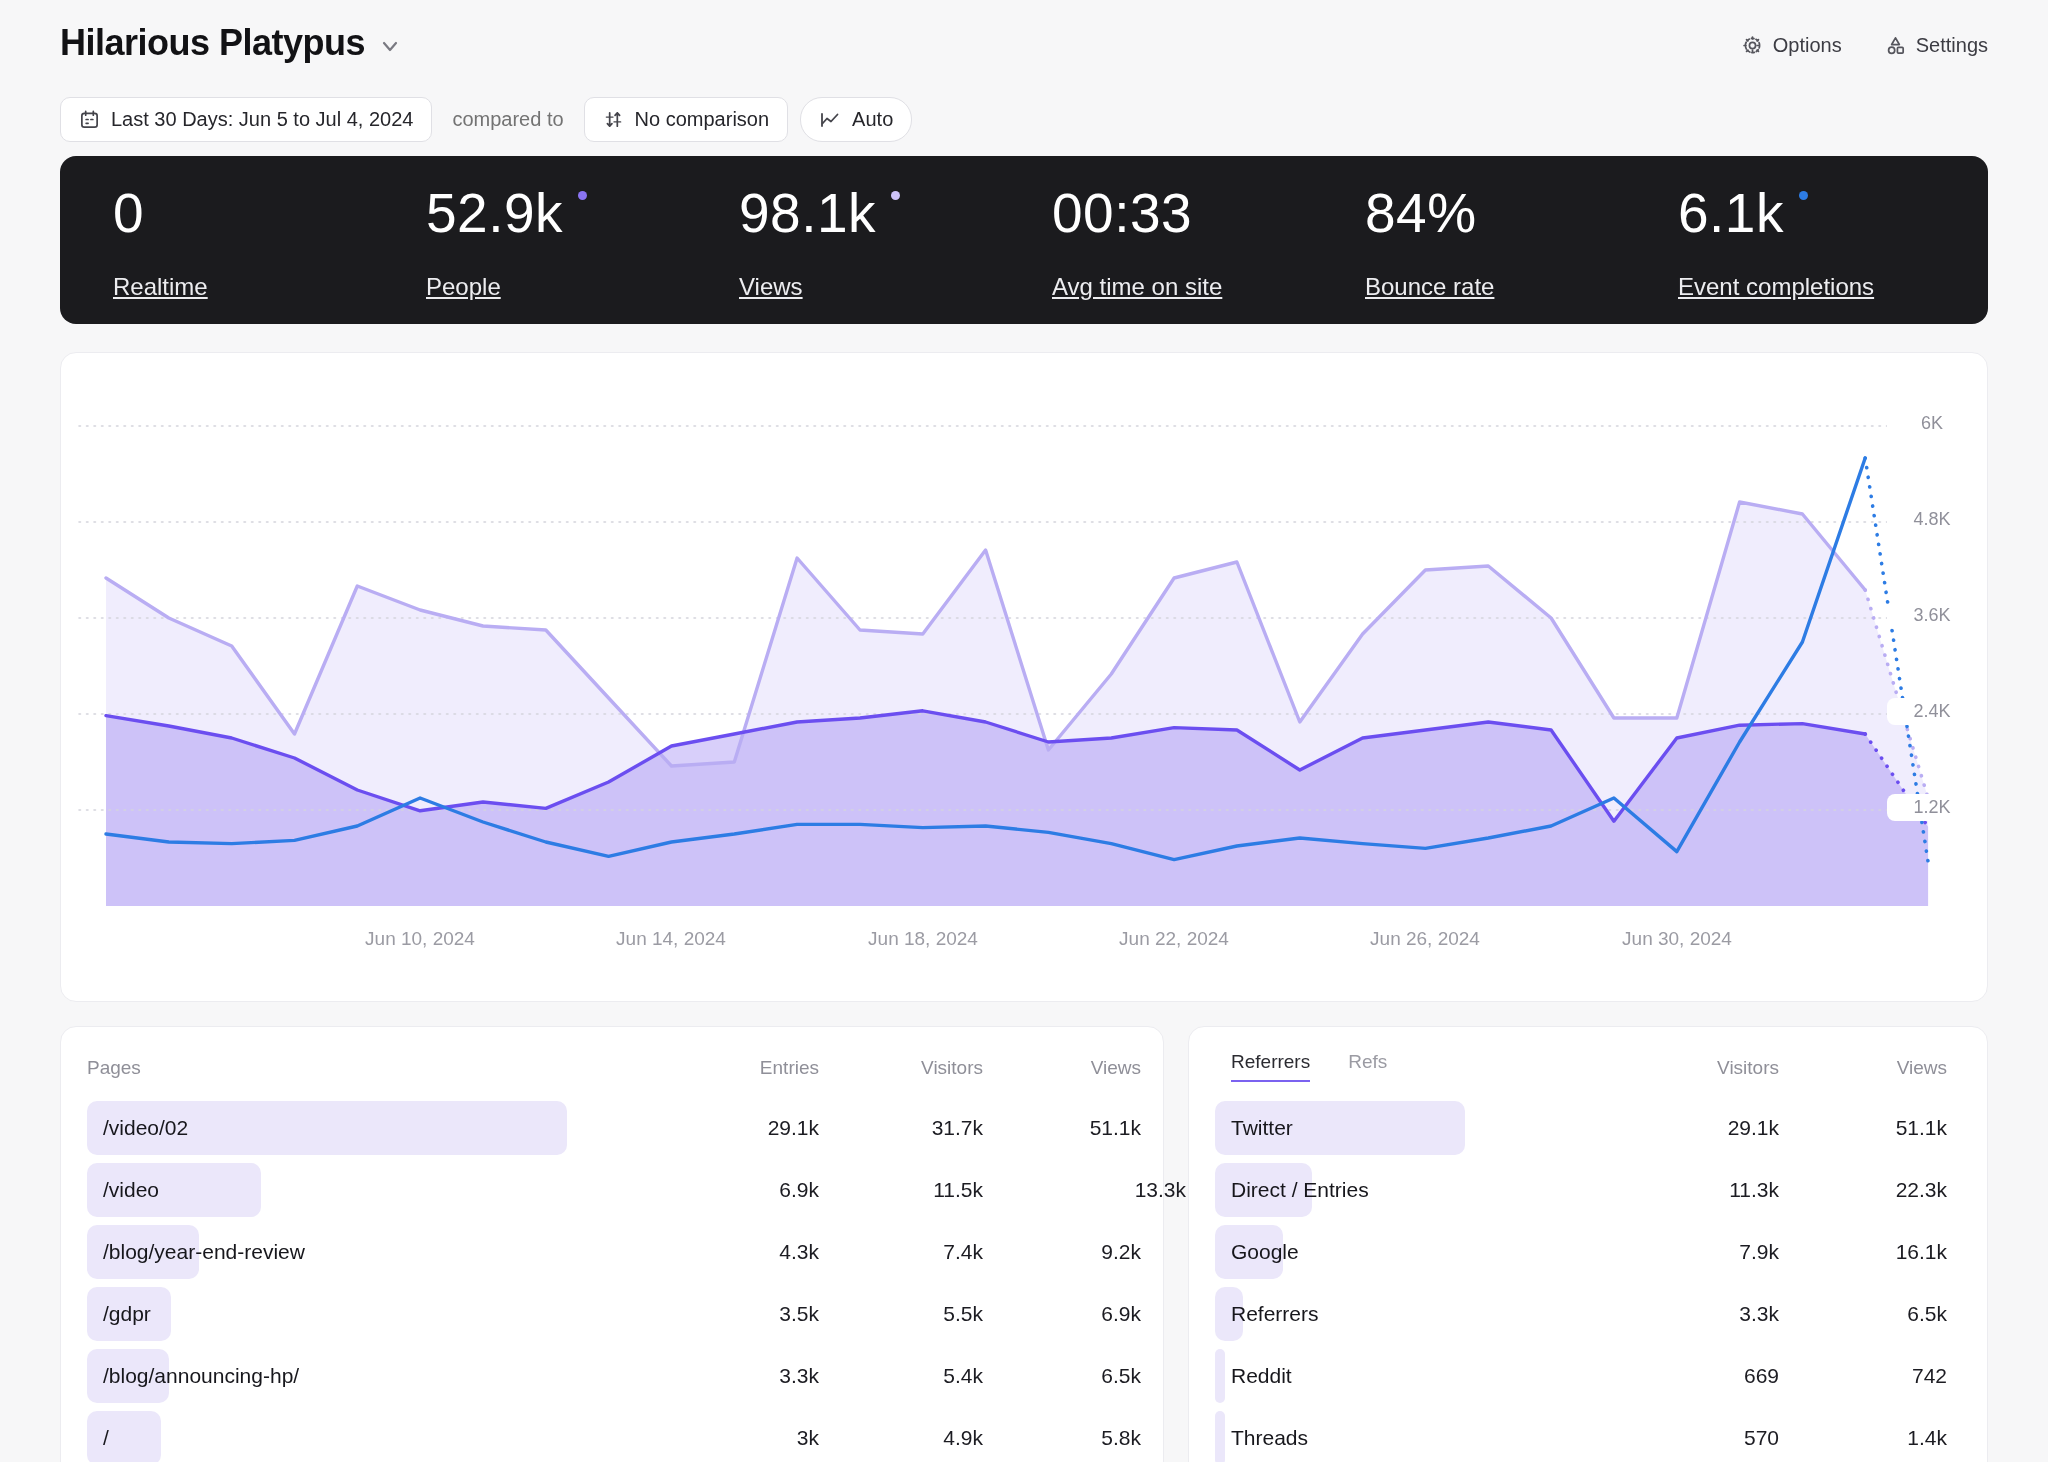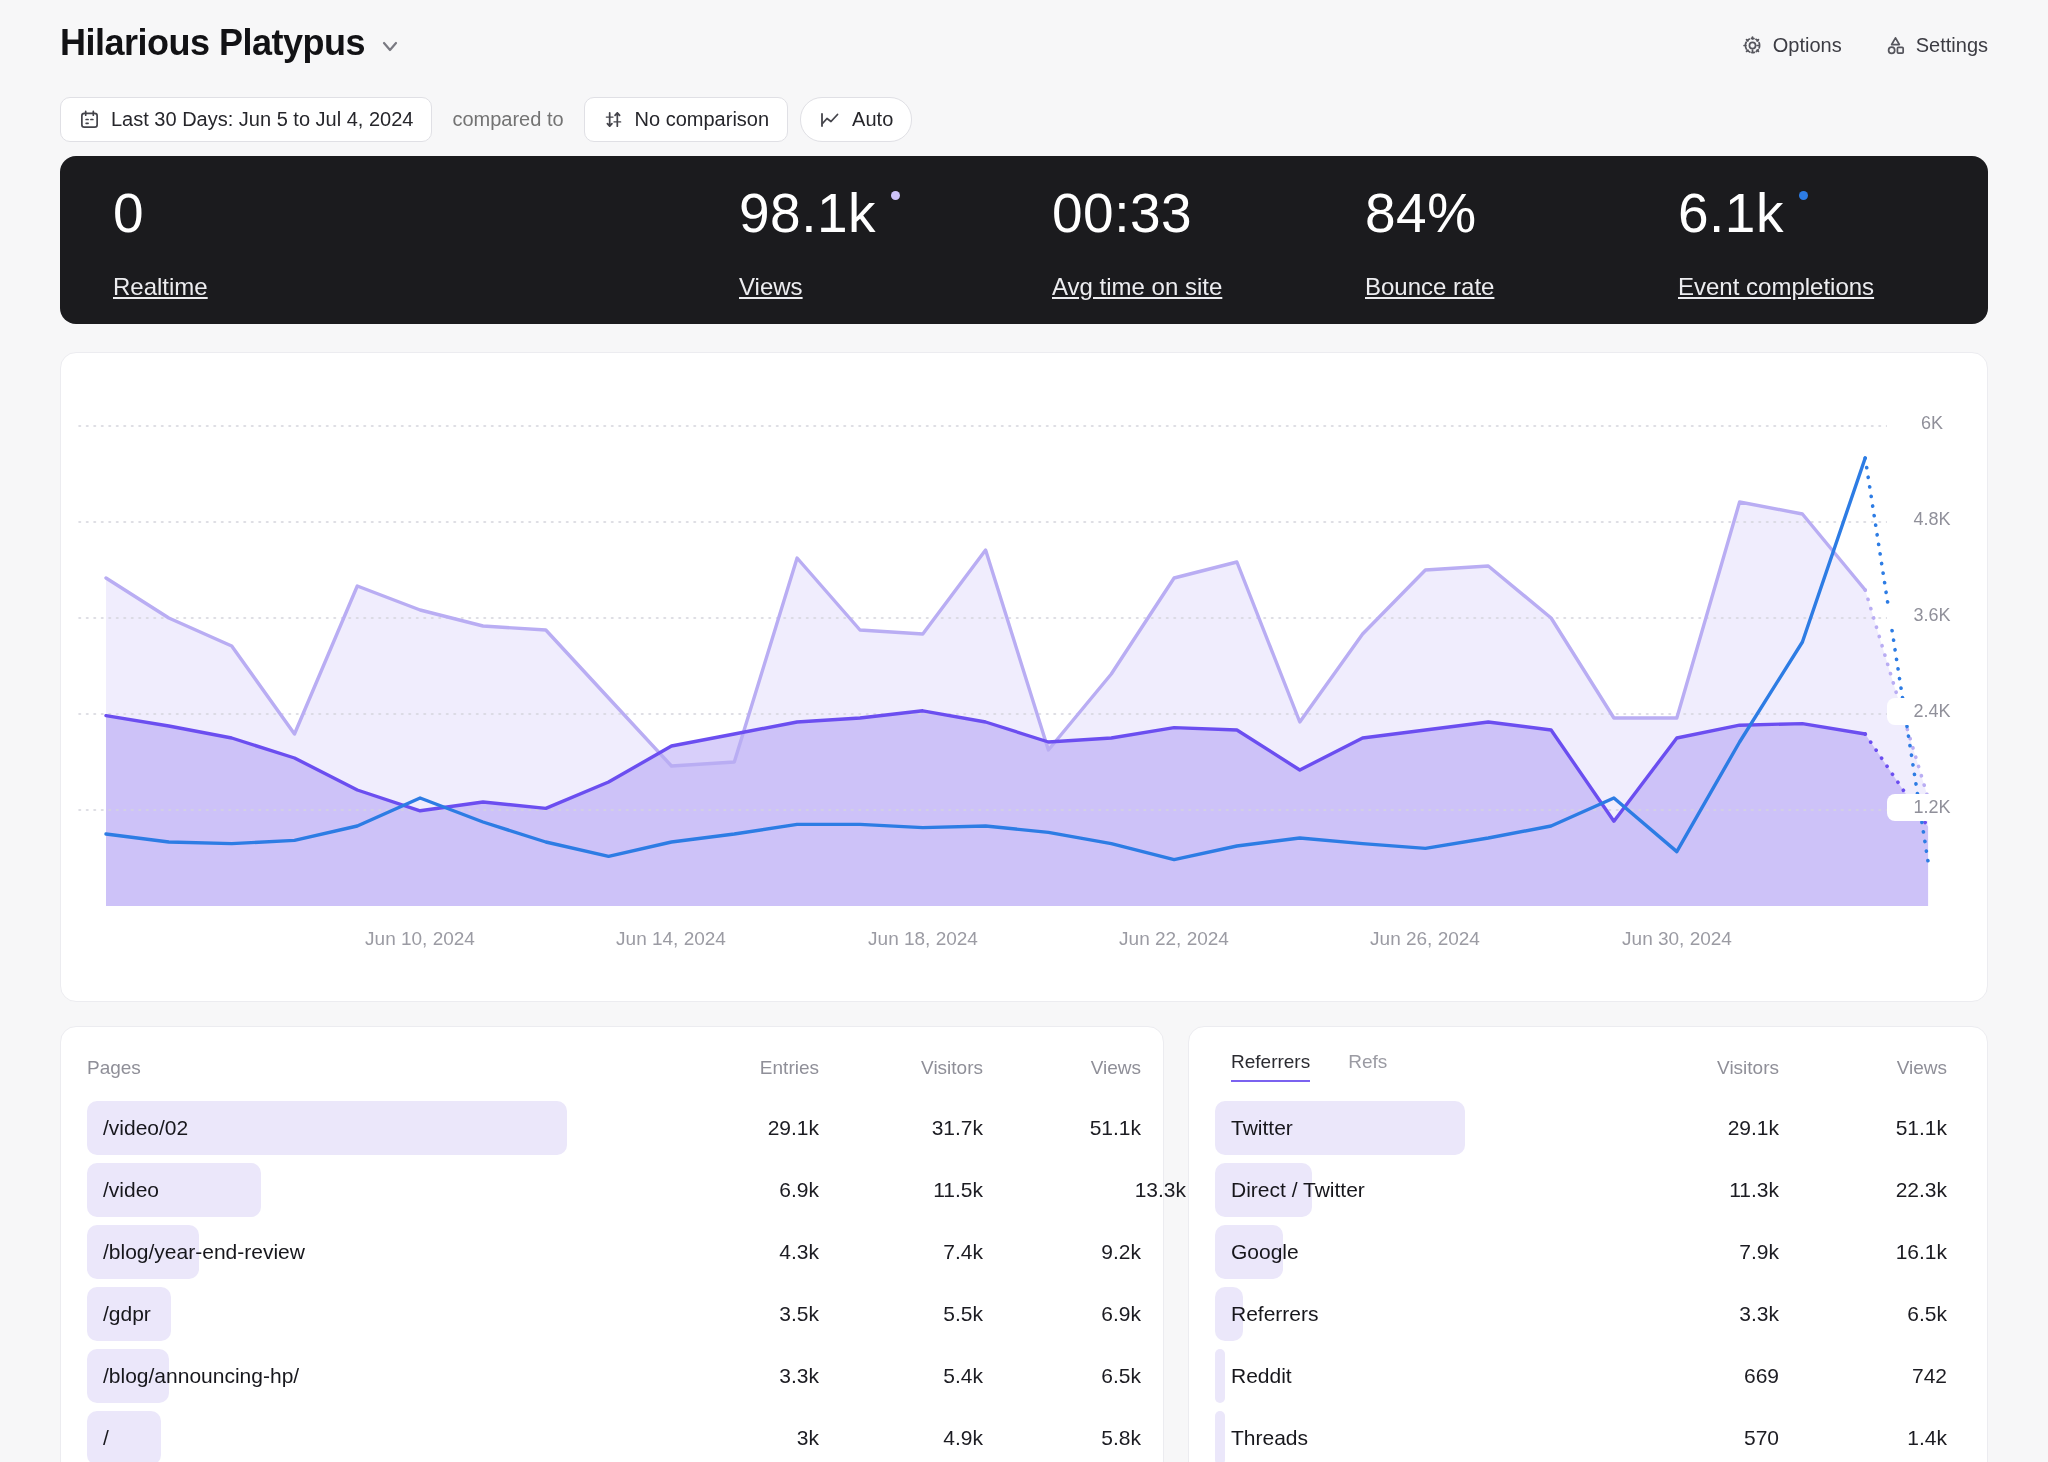--- a/index.html
+++ b/index.html
@@ -120,20 +120,24 @@
       </svg>
     </span>
     <span>Auto</span>
   </button>
 </div>
 
 <div class="stats-bar" id="stats-bar">
     <div class="stat" style="left: 53px;">
       <div class="stat-value">0</div>
       <div class="stat-label">Realtime</div>
+    </div>
+    <div class="stat" style="left: 366px;">
+      <div class="stat-value">52.9k<span class="stat-dot" style="background: rgb(138, 116, 242);"></span></div>
+      <div class="stat-label">People</div>
     </div>
     <div class="stat" style="left: 679px;">
       <div class="stat-value">98.1k<span class="stat-dot" style="background: rgb(205, 194, 248);"></span></div>
       <div class="stat-label">Views</div>
     </div>
     <div class="stat" style="left: 992px;">
       <div class="stat-value">00:33</div>
       <div class="stat-label">Avg time on site</div>
     </div>
     <div class="stat" style="left: 1305px;">
@@ -235,21 +239,21 @@
   <div class="col-head" style="left:618px">Views</div>
   <div class="rows" id="refs-rows">
       <div class="trow" style="top: 0px;">
         <div class="row-bar" style="width: 250px;"></div>
         <div class="row-label">Twitter</div>
         <div class="cell" style="left: 450px;">29.1k</div>
         <div class="cell" style="left: 618px;">51.1k</div>
       </div>
       <div class="trow" style="top: 62px;">
         <div class="row-bar" style="width: 97px;"></div>
-        <div class="row-label">Direct / Twitter</div>
+        <div class="row-label">Direct / Entries</div>
         <div class="cell" style="left: 450px;">11.3k</div>
         <div class="cell" style="left: 618px;">22.3k</div>
       </div>
       <div class="trow" style="top: 124px;">
         <div class="row-bar" style="width: 68px;"></div>
         <div class="row-label">Google</div>
         <div class="cell" style="left: 450px;">7.9k</div>
         <div class="cell" style="left: 618px;">16.1k</div>
       </div>
       <div class="trow" style="top: 186px;">

